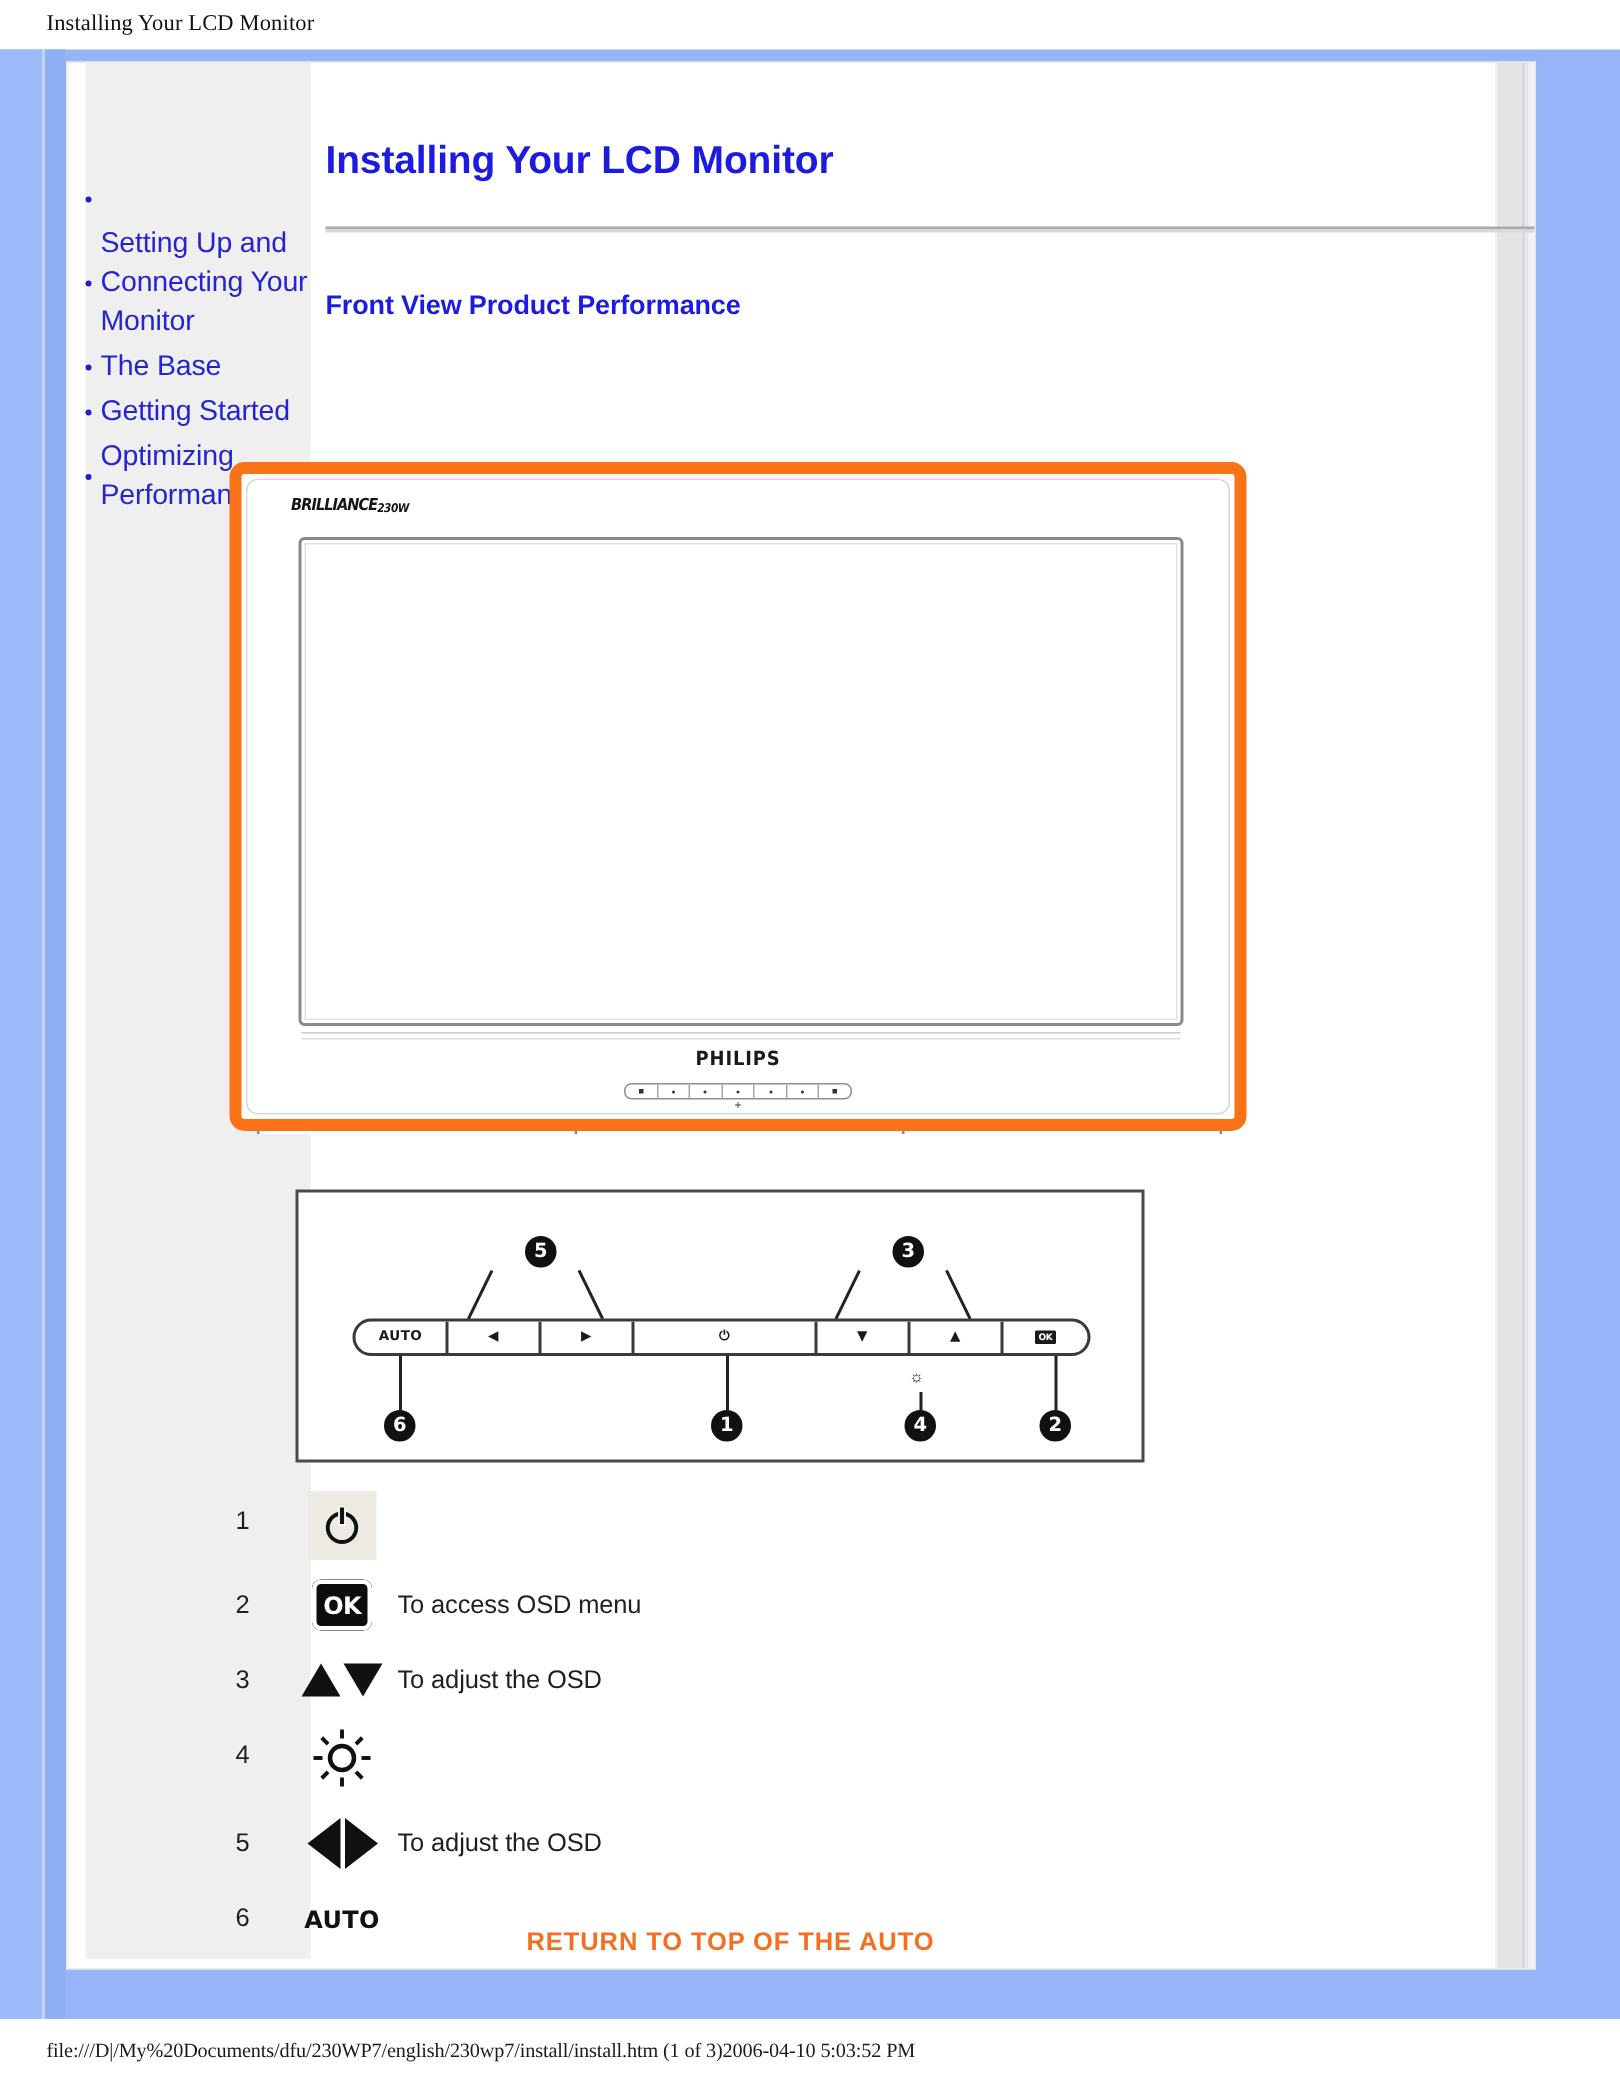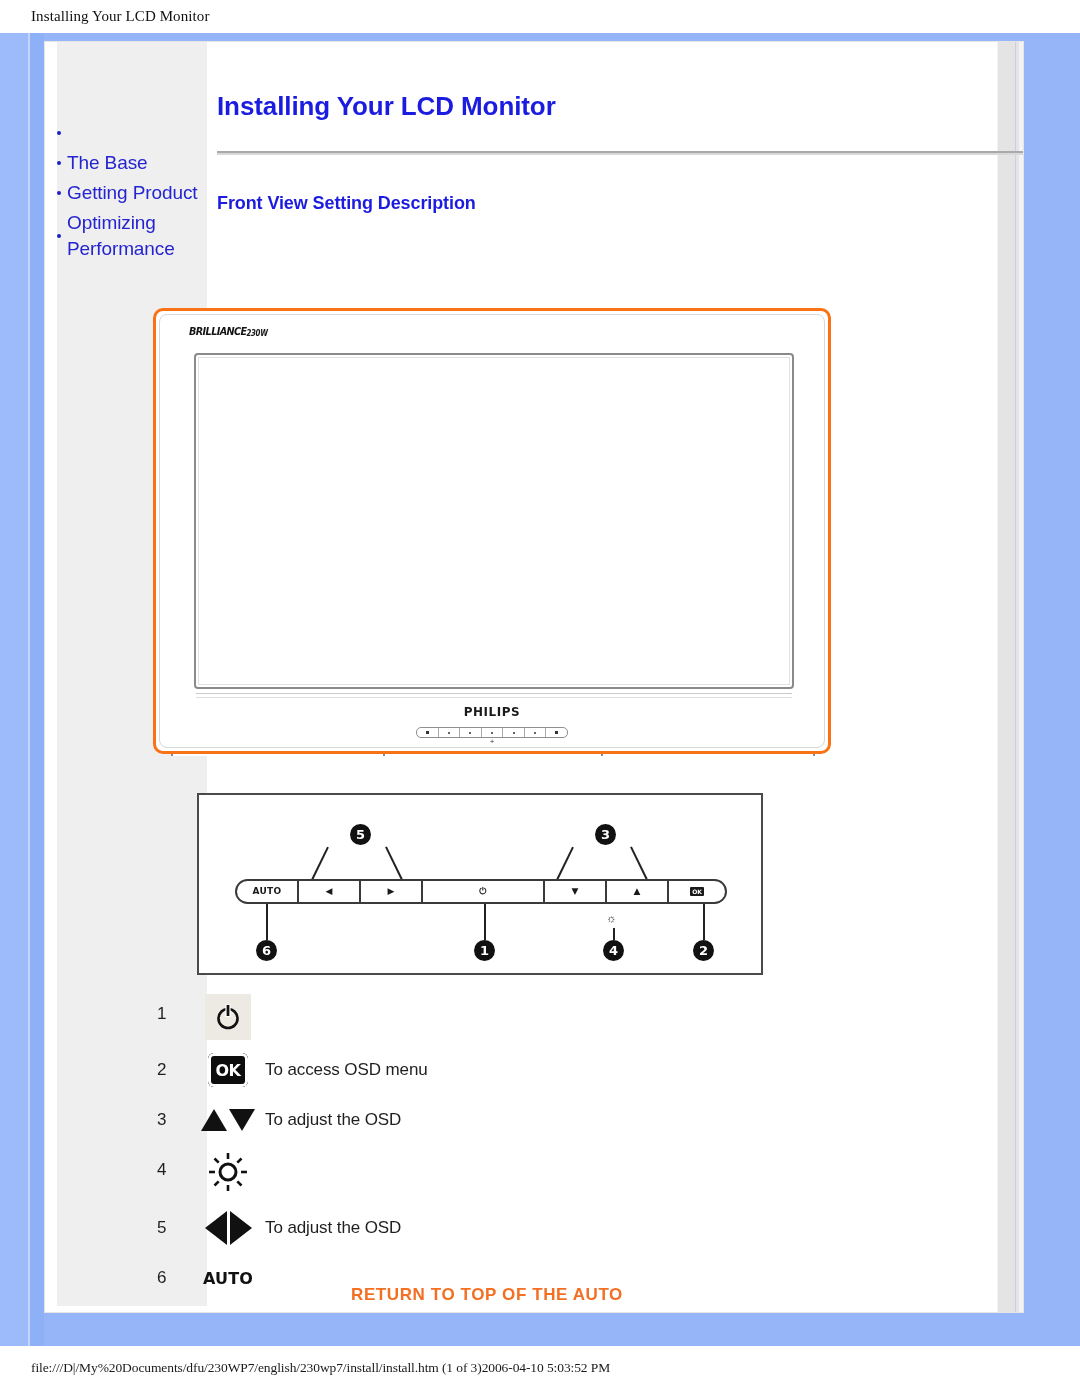--- a/index.html
+++ b/index.html
@@ -158,21 +158,21 @@
   
   .figure-monitor {
     position: absolute;
     left: 108px;
     top: 266px;
     width: 678px;
     height: 446px;
   }
   .mon-outer {
     position: absolute; inset: 0;
-    border: 3px solid #f97316;
+    border: 8px solid #f97316;
     border-radius: 10px;
     background: #ffffff;
     box-sizing: border-box;
   }
   .mon-outer::after{
     content:"";
     position:absolute; left:3px; right:3px; top:3px; bottom:3px;
     border:1px solid #d8d8d8; border-radius:8px;
   }
   .mon-screen {
@@ -474,36 +474,40 @@
     </div>
 
     <div class="sidebar"></div>
 
     <nav class="nav-list">
       <div class="nav-item">
         <span class="nav-bullet"></span>
       </div>
       <div class="nav-item">
         <span class="nav-bullet"></span>
-        <span class="nav-link">The Base</span>
+        <span class="nav-link">Setting Up and Connecting Your Monitor</span>
       </div>
       <div class="nav-item">
         <span class="nav-bullet"></span>
-        <span class="nav-link">Getting Product</span>
+        <span class="nav-link">The Base</span>
+      </div>
+      <div class="nav-item">
+        <span class="nav-bullet"></span>
+        <span class="nav-link">Getting Started</span>
       </div>
       <div class="nav-item">
         <span class="nav-bullet"></span>
         <span class="nav-link">Optimizing Performance</span>
       </div>
     </nav>
 
     <div class="content">
       <h1 class="page-title">Installing Your LCD Monitor</h1>
       <div class="rule"></div>
-      <h2 class="section-title">Front View Setting Description</h2>
+      <h2 class="section-title">Front View Product Performance</h2>
     </div>
 
     <div class="figure-monitor">
       <div class="mon-foot-l"></div>
       <div class="mon-foot-r"></div>
       <div class="mon-outer">
         <div class="brilliance-logo">
           <span>BRILLIANCE</span><span class="model">230W</span>
         </div>
         <div class="mon-screen"></div>

